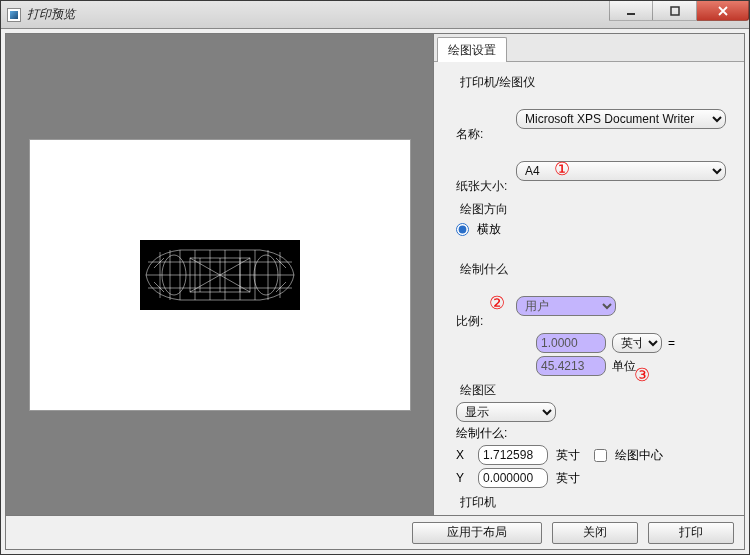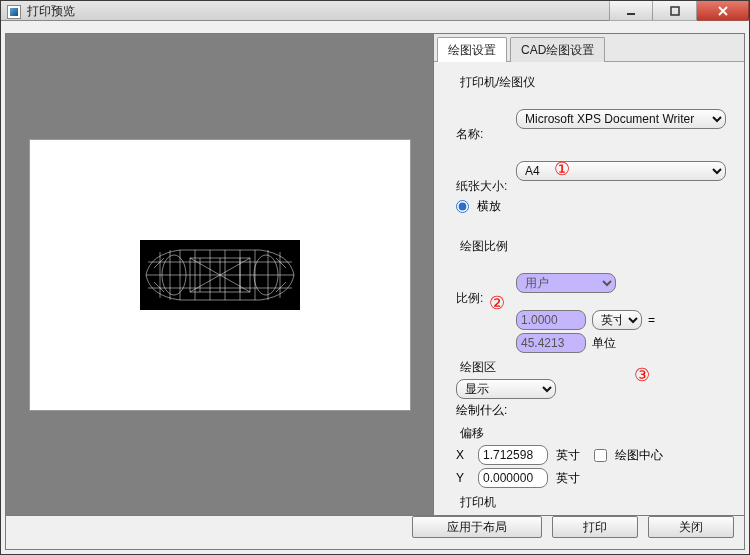--- a/index.html
+++ b/index.html
@@ -5,23 +5,24 @@
   * { box-sizing: border-box; font-family: "Microsoft YaHei", Tahoma, sans-serif; font-size: 12px; }
   html,body { margin:0; padding:0; }
   body { background:#3c3c3c; }
 
   .window {
     width:750px; height:555px; position:relative;
     background:#f0f0f0; border:1px solid #3a3a3a;
   }
   
   .titlebar {
-    height:20px; background:linear-gradient(#e6e6e6,#d2d2d2);
-    display:flex; align-items:flex-end; justify-content:space-between;
+    height:28px; background:linear-gradient(#e6e6e6,#d2d2d2);
+    display:flex; align-items:center; justify-content:space-between;
     border-bottom:1px solid #888;
+    font-style:italic;
   }
   .titlebar-left { display:flex; align-items:center; gap:6px; padding-left:6px; color:#222;}
   .app-icon { width:14px; height:14px; background:#fff; border:1px solid #888; position:relative;}
   .app-icon::after{content:""; position:absolute; inset:2px; background:linear-gradient(135deg,#5aa7e0,#1c4d7a);}
   .win-btns { display:flex; height:100%; }
   .win-btn {
     width:44px; height:20px; margin-top:0px; border:1px solid rgba(0,0,0,.3);
     border-top:none; display:flex; align-items:center; justify-content:center;
     background:linear-gradient(#f6f6f6,#d7d7d7); color:#333;
   }
@@ -61,36 +62,36 @@
   .section-title { color:#111; margin:6px 0 2px 16px;}
   .row { display:flex; align-items:center; margin:3px 0;}
   .lbl { width:60px; color:#111;margin-top:32px;}
   .indent { margin-left:12px;}
   select, input[type=text] {
     height:20px; border:1px solid #7a7a7a; background:#fff; padding:0 4px; color:#111;
     border-radius:8px;
   }
   select { background:linear-gradient(#fdfdfd,#e7e7e7);}
   select.wide { width:210px;}
-  input.ro { background:#fff;}
+  input.ro { background:#fff;margin-left:20px;}
   input.num { width:70px; text-align:left;}
   input.num.gray, select.gray { background:#c4b5fd; color:#555;}
   .sel-small{ width:50px;}
   .sel-mid{ width:100px;}
   label.cb { display:flex; align-items:center; gap:4px;}
   input[type=radio],input[type=checkbox]{ margin:0 4px 0 0; accent-color:#2a6fc9;}
   hr.sep { border:none; border-top:1px solid #c8c8c8; margin:6px 0;}
 
   .annot {
     position:absolute; font-size:18px; color:#e11; pointer-events:none;
     font-family:Arial;
   }
 
   .footer {
-    height:34px; display:flex; justify-content:flex-end;
+    height:34px; display:flex; align-items:center; justify-content:flex-end;
     gap:10px; padding:0 10px; border:1px solid #7a7a7a; border-top:none; margin:0 4px 4px 4px;
     background:#f0f0f0;
   }
   .btn {
     height:22px; min-width:86px; border:1px solid #7a7a7a;
     background:linear-gradient(#fdfdfd,#dedede); border-radius:2px;
     display:flex; align-items:center; justify-content:center; color:#111;
     padding:0 14px;
   }
   .btn.wide{min-width:130px;}
@@ -141,48 +142,48 @@
               <path d="M50 18 L110 52 M110 18 L50 52 M60 18 L60 52 M100 18 L100 52 M80 18 L80 52"></path>
               <path d="M14 28 L24 18 M14 42 L24 52 M146 28 L136 18 M146 42 L136 52"></path>
             </g>
           </svg>
         </div>
       </div>
 
       <div class="settings-pane" style="position:relative;">
         <div class="tabs">
           <div class="tab active">绘图设置</div>
-          <div class="tab">CAD绘图设置</div>
         </div>
         <div class="pane-body">
 
           <div class="section-title">打印机/绘图仪</div>
           <div class="row indent">
             <span class="lbl">名称:</span>
             <select class="wide">
               <option>Microsoft XPS Document Writer</option>
             </select>
           </div>
           <div class="row indent">
             <span class="lbl">纸张大小:</span>
             <select class="wide">
               <option>A4</option>
             </select>
           </div>
 
+          <div class="section-title">绘图方向</div>
           <div class="row indent">
             <label class="cb">
               <input type="radio" name="orient" checked="" style="">
               <span>横放</span>
             </label>
           </div>
 
           <div style="height:14px"></div>
 
-          <div class="section-title">绘图比例</div>
+          <div class="section-title">绘制什么</div>
           <div class="row indent">
             <span class="lbl">比例:</span>
             <select class="sel-mid gray">
               <option>用户</option>
             </select>
           </div>
           <div class="row indent" style="gap:6px; padding-left:60px;">
             <input type="text" class="num gray ro" value="1.0000" style="">
             <select class="sel-small">
               <option>英寸</option>
@@ -197,21 +198,20 @@
           <div class="section-title">绘图区</div>
           <div class="row indent">
             <select class="sel-mid">
               <option>显示</option>
             </select>
           </div>
           <div class="row indent">
             <span>绘制什么:</span>
           </div>
 
-          <div class="section-title">偏移</div>
           <div class="row indent" style="gap:8px;">
             <span style="width:14px">X</span>
             <input type="text" class="num" value="1.712598" style="">
             <span style="width:30px">英寸</span>
             <label class="cb">
               <input type="checkbox" style="">
               <span>绘图中心</span>
             </label>
           </div>
           <div class="row indent" style="gap:8px;">
@@ -225,17 +225,17 @@
         </div>
 
         <span class="annot" style="top:124px; left:120px;">①</span>
         <span class="annot" style="top:258px; left:55px;">②</span>
         <span class="annot" style="top:330px; left:200px;">③</span>
       </div>
     </div>
 
     <div class="footer">
       <div class="btn wide">应用于布局</div>
+      <div class="btn">关闭</div>
       <div class="btn">打印</div>
-      <div class="btn">关闭</div>
     </div>
   </div>
 </div>
 
 </body></html>

